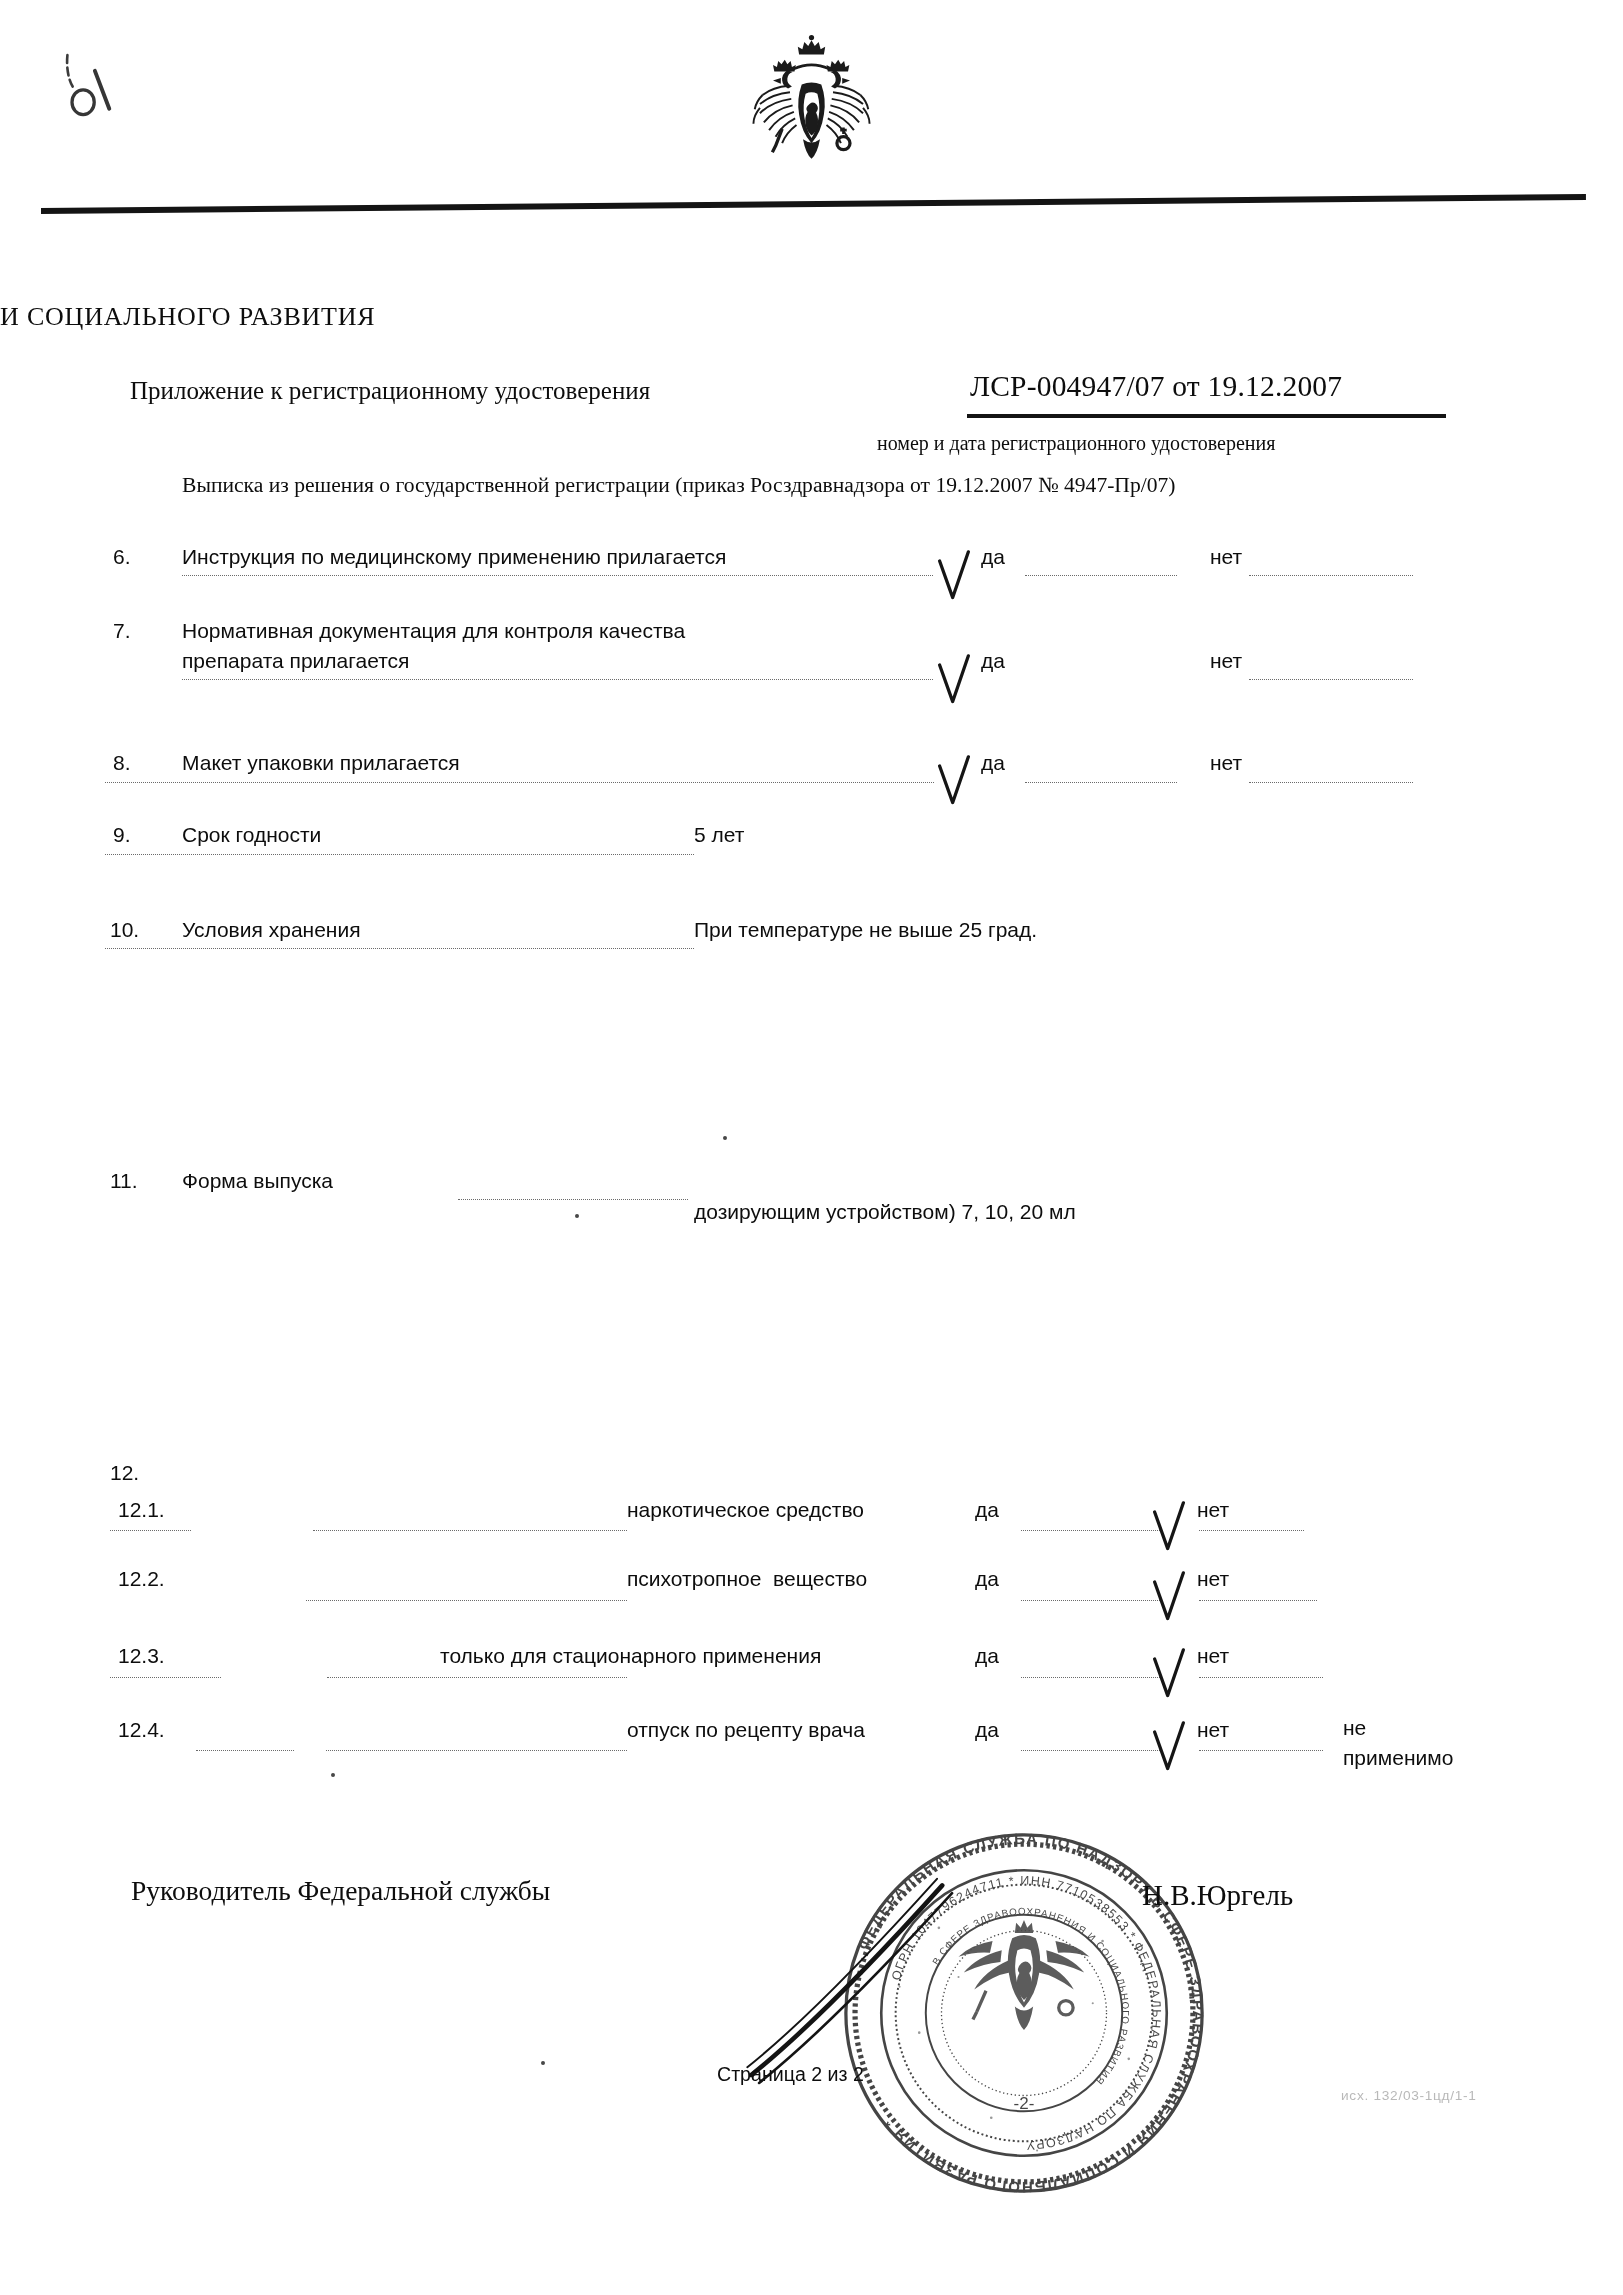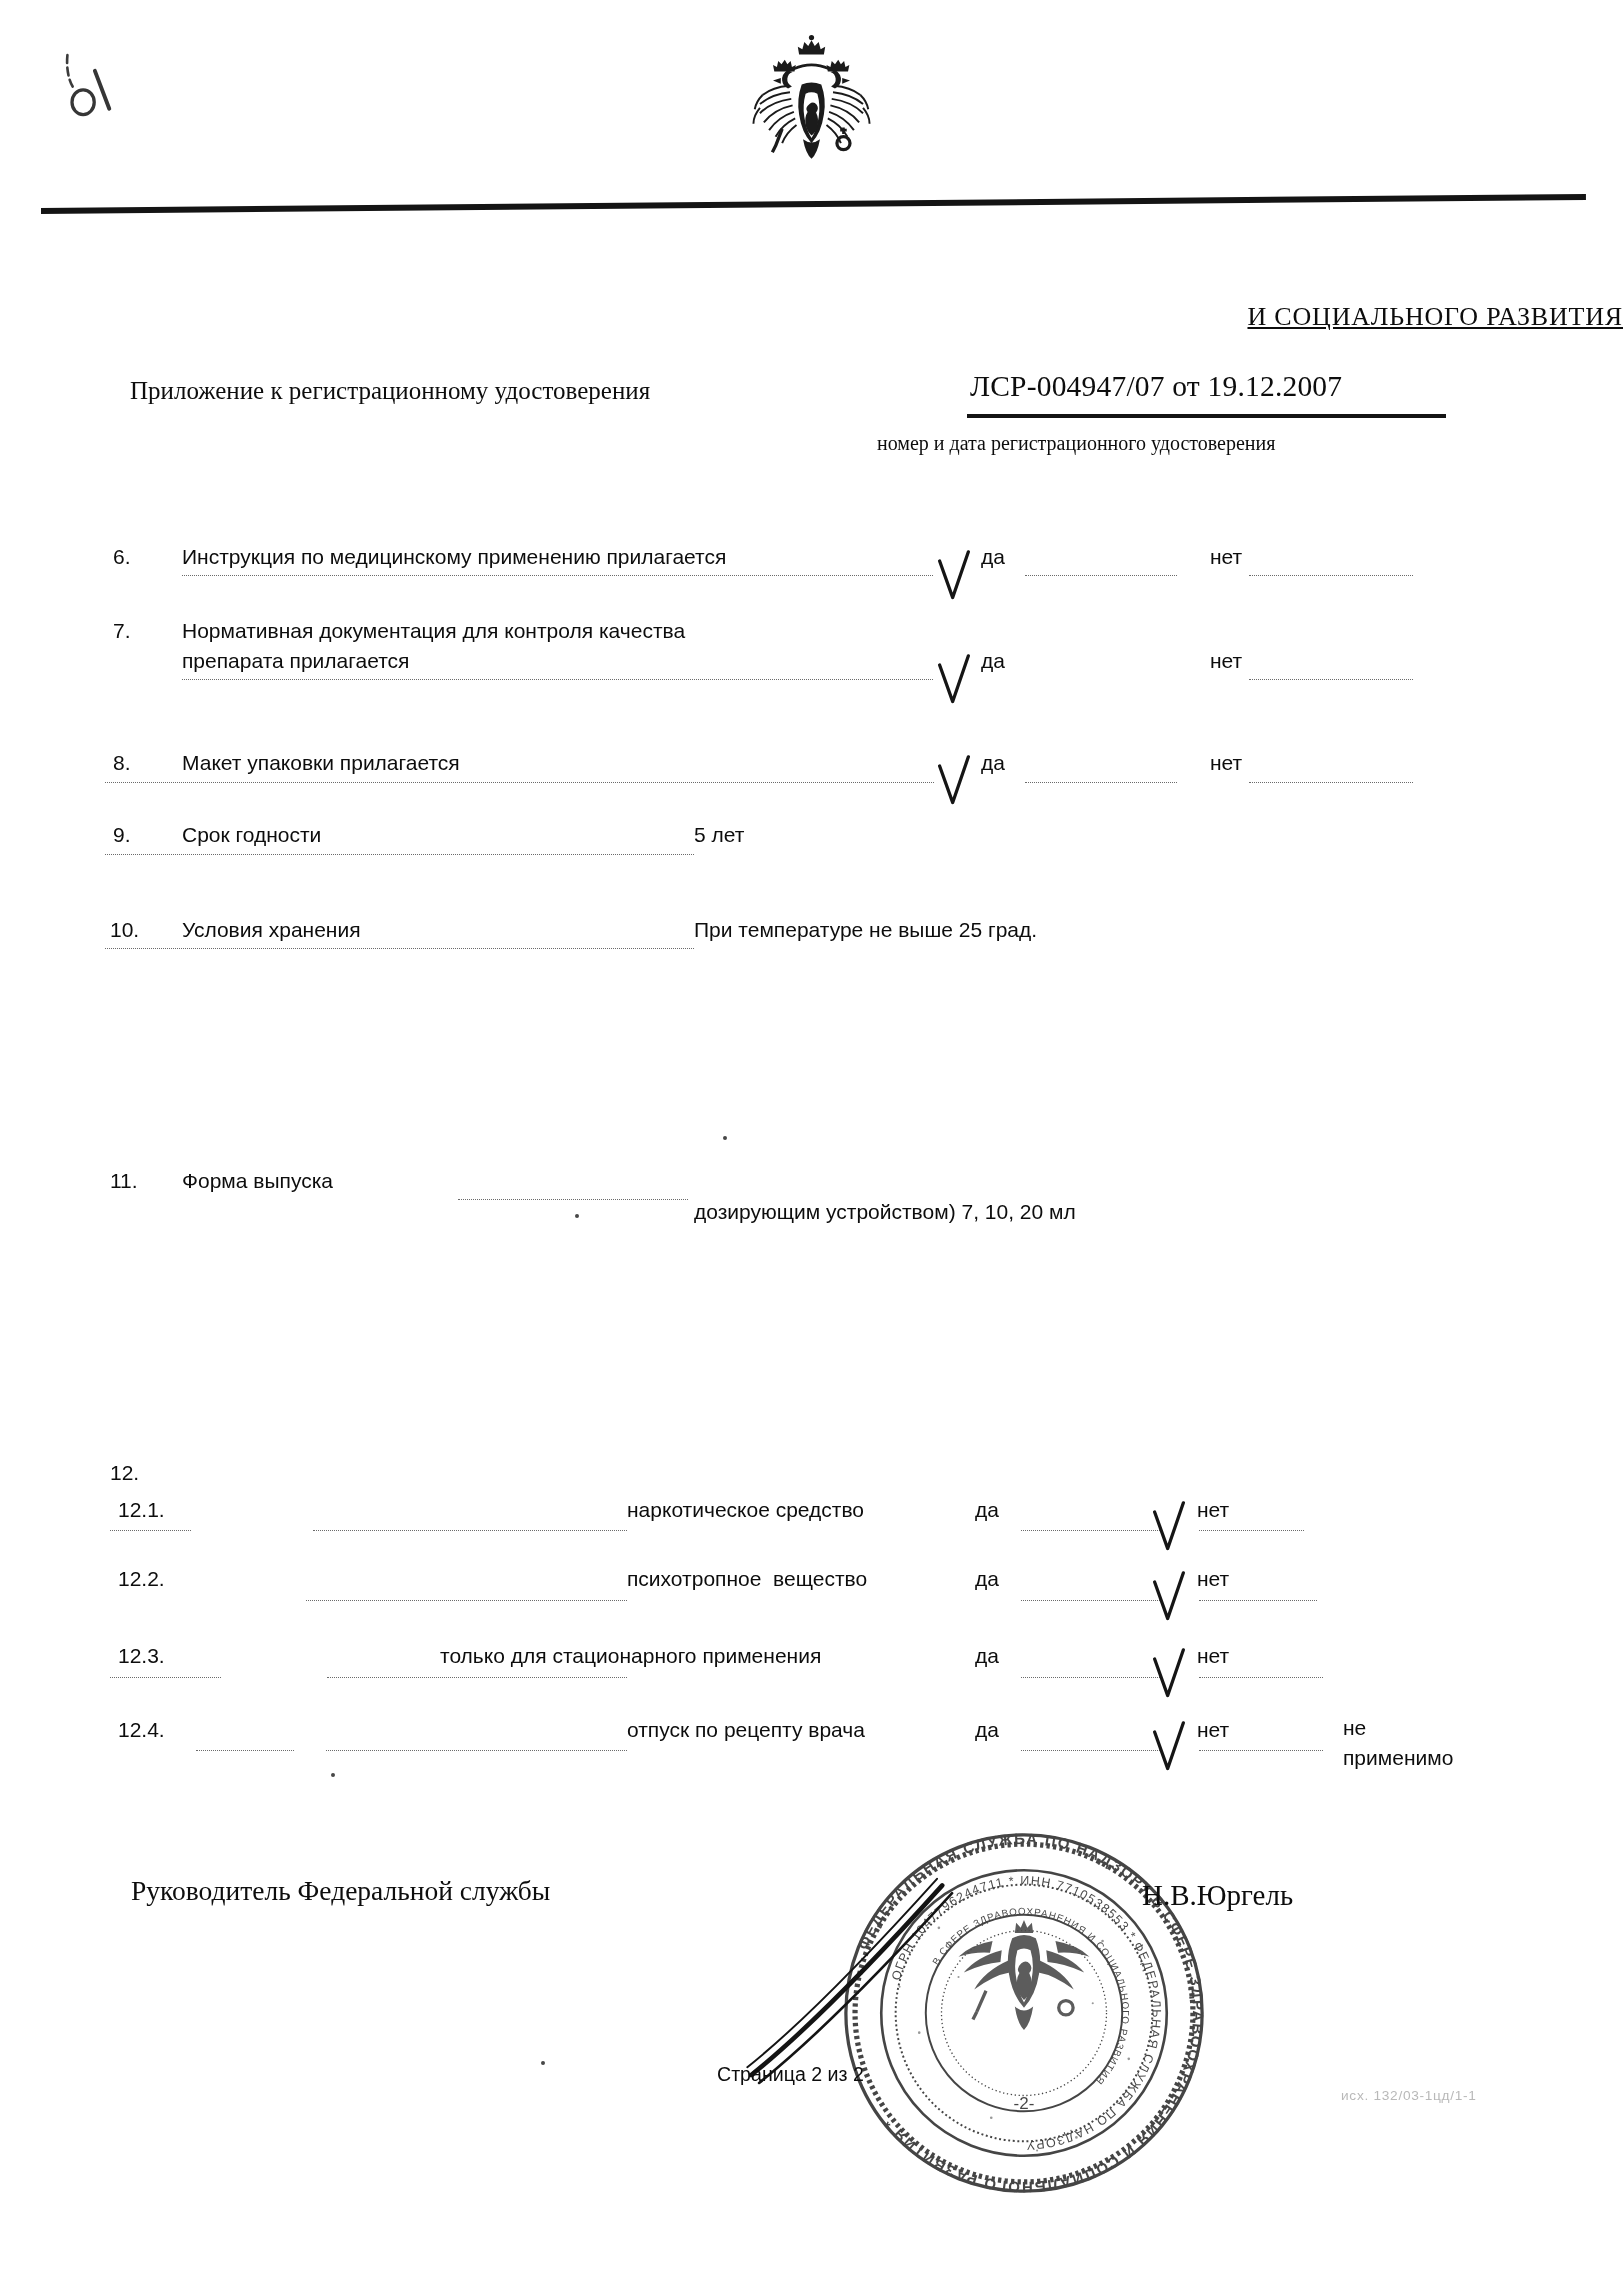--- a/index.html
+++ b/index.html
@@ -55,25 +55,24 @@
     width: 1623px;
     text-align: center;
     font-size: 26px;
     letter-spacing: 0.8px;
     font-family: "Liberation Serif", serif;
   }
   .agency-line2 {
     position: absolute;
     left: 0; top: 302px;
     width: 1623px;
-    text-align: right;
+    text-align: left;
     font-size: 26px;
     letter-spacing: 0.8px;
     font-family: "Liberation Serif", serif;
-    text-decoration: underline;
   }
   .appendix-label {
     position: absolute;
     left: 130px; top: 377px;
     font-size: 25px;
     font-family: "Liberation Serif", serif;
   }
   .reg-number {
     position: absolute;
     left: 970px; top: 370px;
@@ -251,20 +250,21 @@
   </svg>
 
   <div class="top-rule"></div>
 
   <div class="agency-line2">И СОЦИАЛЬНОГО РАЗВИТИЯ</div>
 
   <div class="appendix-label">Приложение к регистрационному удостоверения</div>
   <div class="reg-number">ЛСР-004947/07 от 19.12.2007</div>
   <div class="reg-number-rule"></div>
   <div class="reg-caption">номер и дата регистрационного удостоверения</div>
+  <div class="extract-line">Выписка из решения о государственной регистрации (приказ Росздравнадзора от 19.12.2007 № 4947-Пр/07)</div>
 
   <div class="num" style="left:113px; top:545px;">6.</div>
   <div class="lbl" style="left:182px; top:545px;">Инструкция по медицинскому применению прилагается</div>
   <div class="leader" style="left:182px; top:575px; width:751px;"></div>
   <svg class="check" style="left:937px; top:549px;" viewBox="0 0 52 82">
     <path d="M4 18 L24 74 L48 4" stroke="#151515" stroke-width="5" fill="none" stroke-linecap="round" stroke-linejoin="round"></path>
   </svg>
   <div class="lbl" style="left:981px; top:545px;">да</div>
   <div class="leader" style="left:1025px; top:575px; width:152px;"></div>
   <div class="lbl" style="left:1210px; top:545px;">нет</div>

